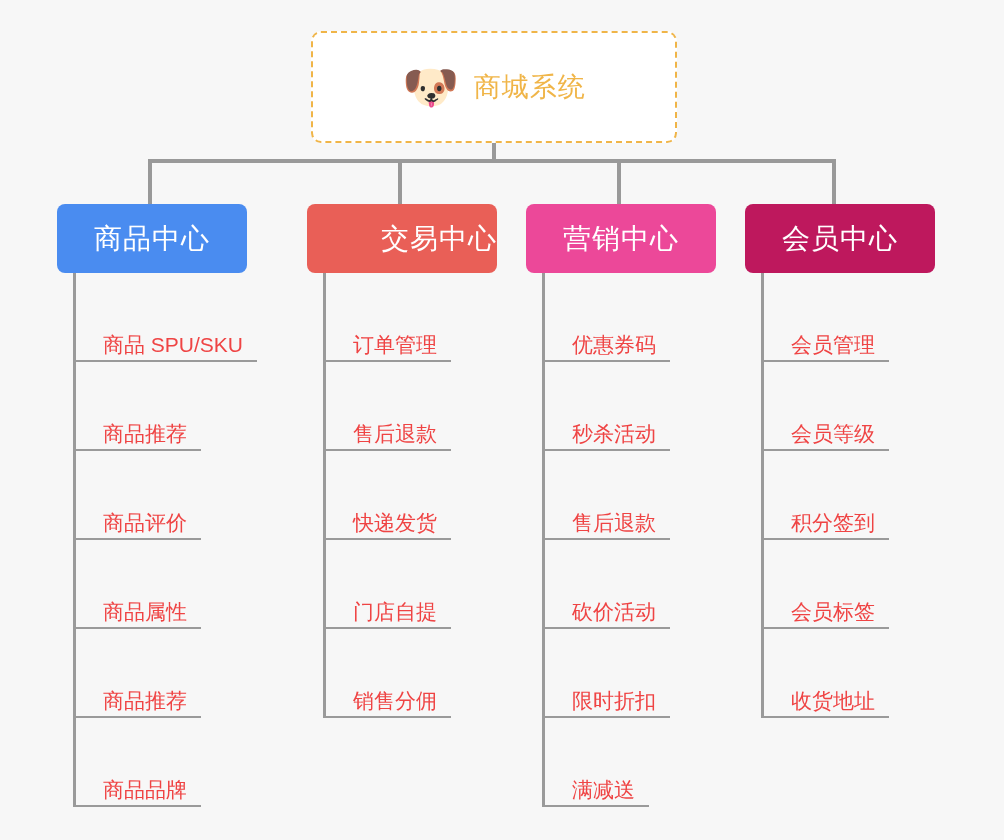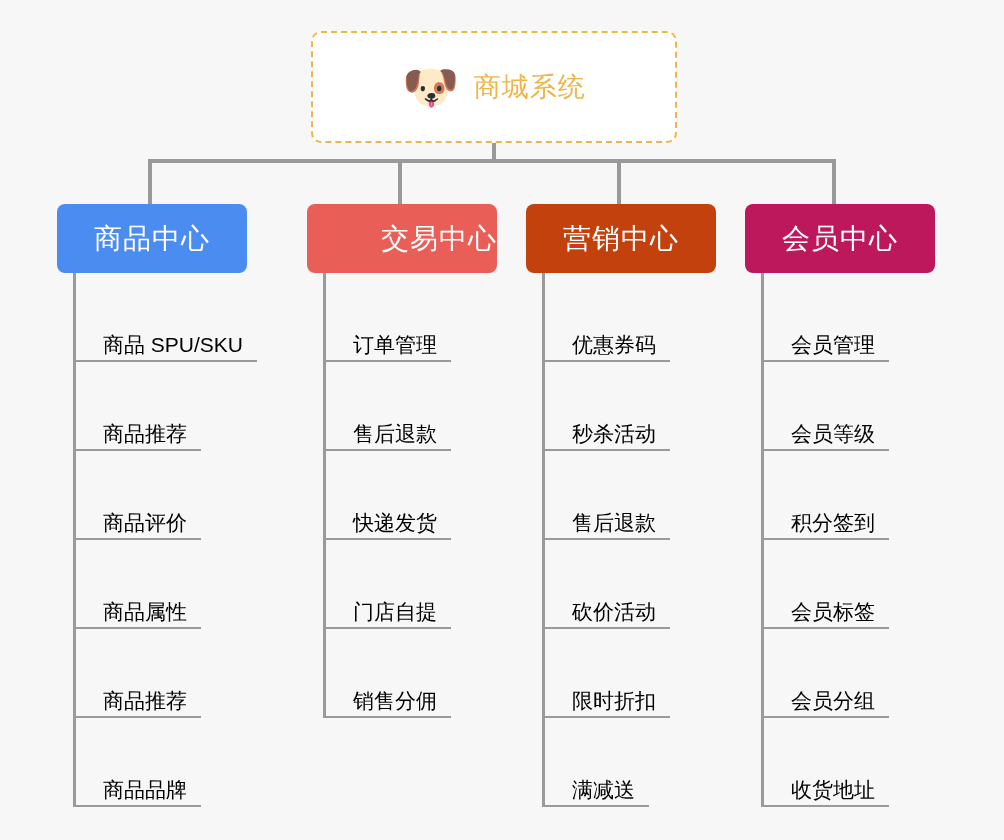--- a/index.html
+++ b/index.html
@@ -100,21 +100,21 @@
   }
   .leaf-item {
     height: 89px;
     position: relative;
     box-sizing: border-box;
     display: flex;
     align-items: flex-end;
   }
   .leaf-label {
     font-size: 21px;
-    color: #000000;
+    color: #ef4444;
     padding: 0 14px 4px 30px;
     border-bottom: 2px solid #9a9a9a;
     white-space: nowrap;
     line-height: 1.1;
     display: inline-block;
     margin-left: -3px;
   }
 </style>
 </head>
 <body style="background: rgb(247, 247, 247);">
@@ -174,21 +174,21 @@
     <div class="leaf-item">
         <span class="leaf-label">门店自提</span>
       </div>
     <div class="leaf-item">
         <span class="leaf-label">销售分佣</span>
       </div>
   </div>
 </div>
 
 <div class="column" id="column-2">
-  <div class="col-header" style="background: #c2410c;">
+  <div class="col-header" style="background: #ec4899;">
     <span>营销中心</span>
   </div>
   <div class="leaf-list">
     <div class="leaf-item">
         <span class="leaf-label">优惠券码</span>
       </div>
     <div class="leaf-item">
         <span class="leaf-label">秒杀活动</span>
       </div>
     <div class="leaf-item">
@@ -217,19 +217,16 @@
     <div class="leaf-item">
         <span class="leaf-label">会员等级</span>
       </div>
     <div class="leaf-item">
         <span class="leaf-label">积分签到</span>
       </div>
     <div class="leaf-item">
         <span class="leaf-label">会员标签</span>
       </div>
     <div class="leaf-item">
-        <span class="leaf-label">会员分组</span>
-      </div>
-    <div class="leaf-item">
         <span class="leaf-label">收货地址</span>
       </div>
   </div>
 </div>
 
 </body></html>

